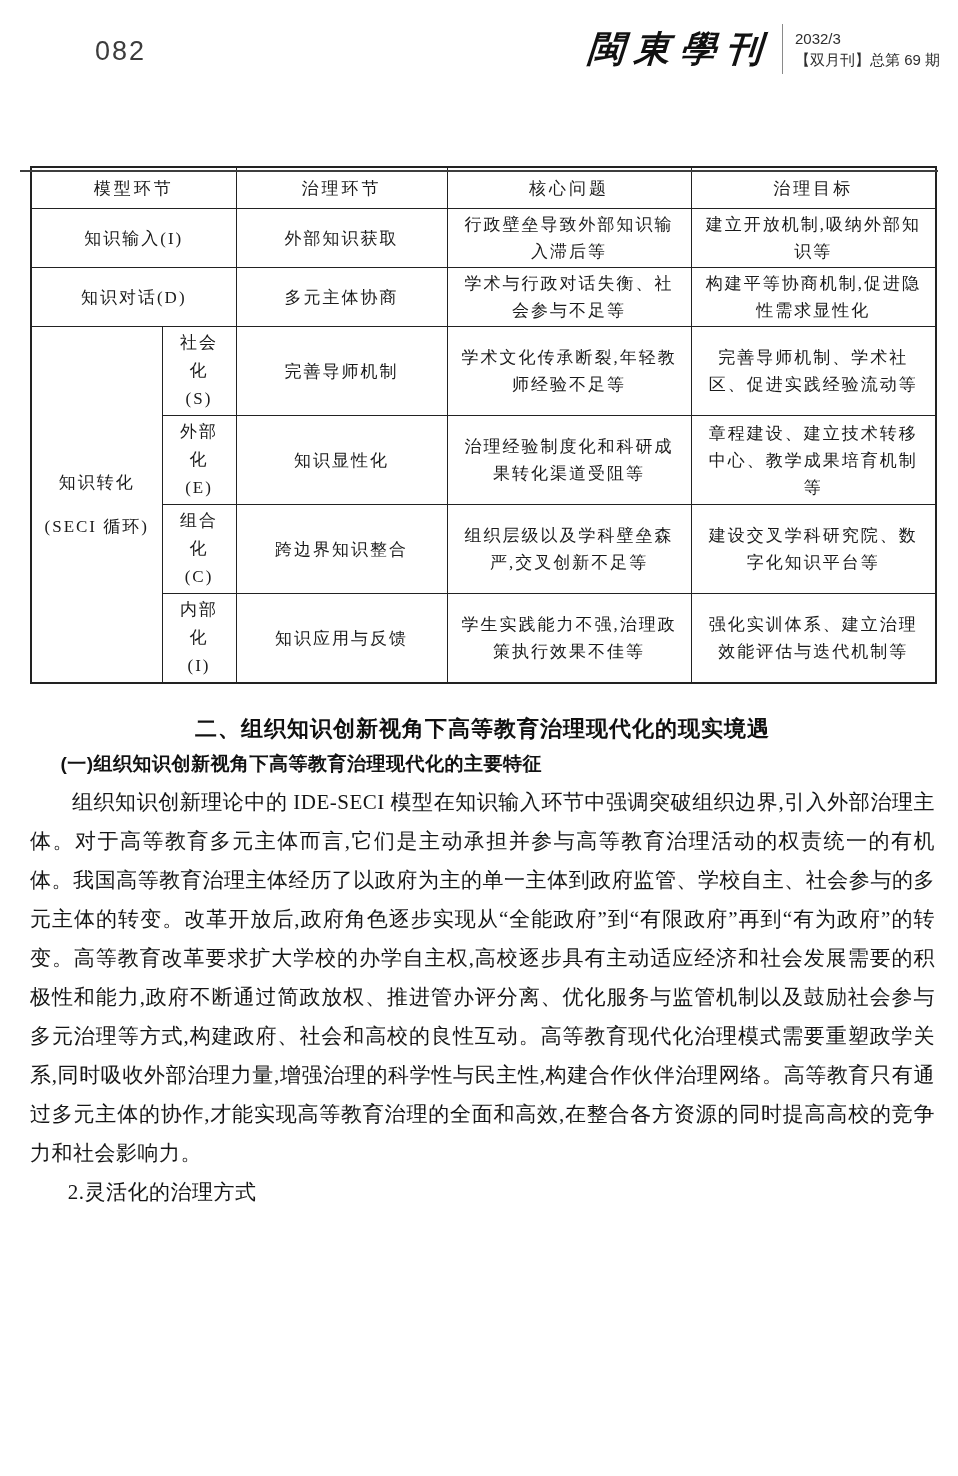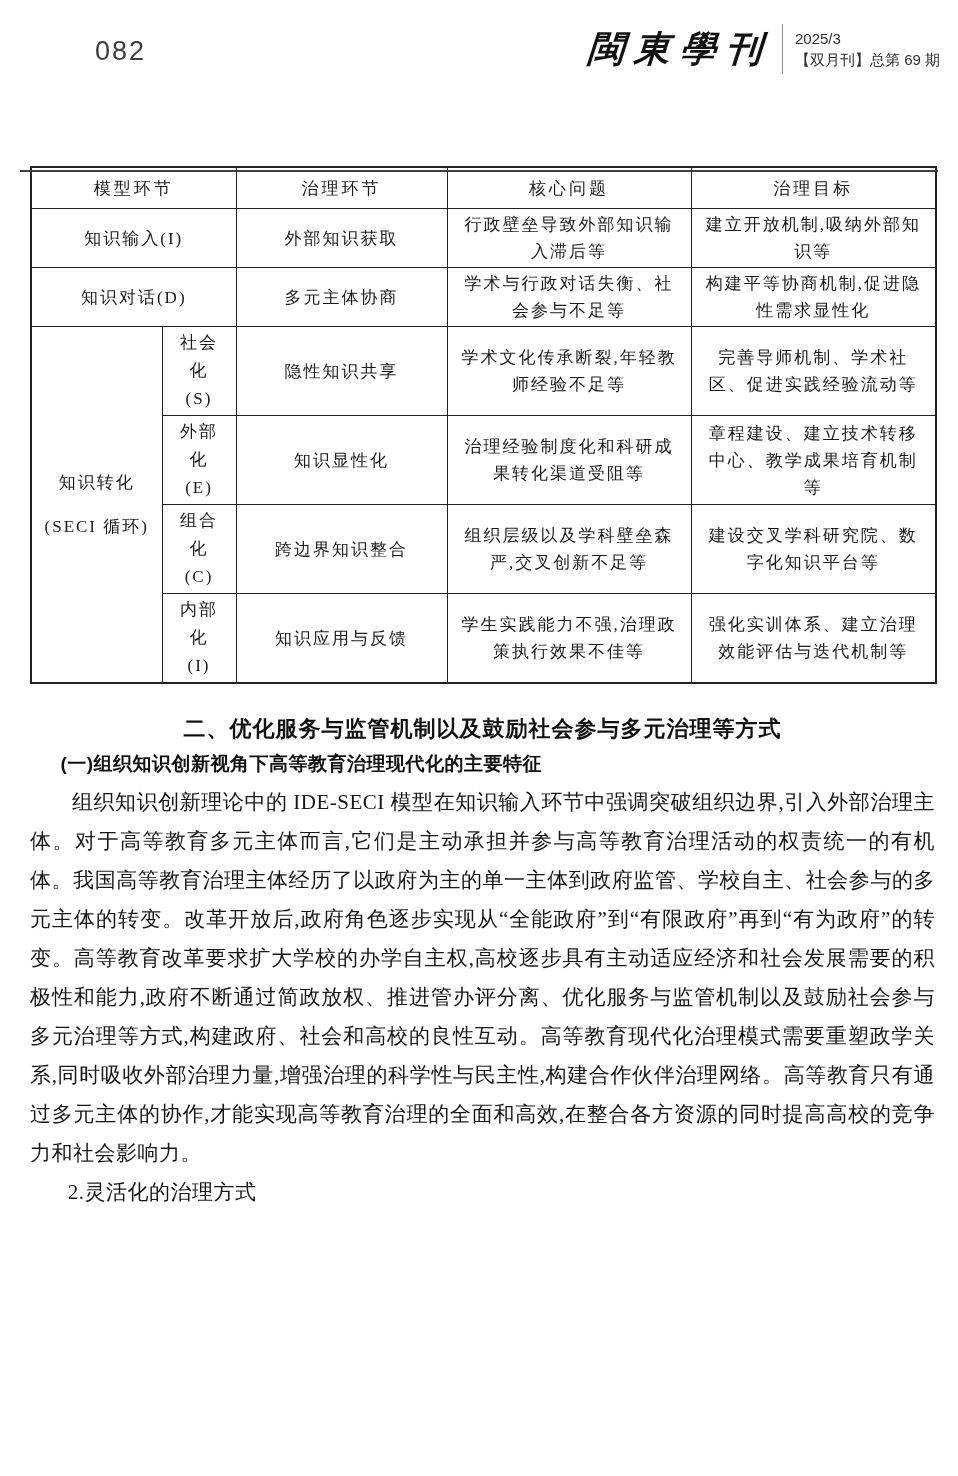--- a/index.html
+++ b/index.html
@@ -110,21 +110,21 @@
 <body>
 
 <div class="page">
 
   <div class="page-header">
     <div class="page-number">082</div>
     <div class="journal-block">
       <div class="journal-name">閩東學刊</div>
       <div class="journal-divider"></div>
       <div class="journal-issue">
-        <div>2025/3</div>
+        <div>2032/3</div>
         <div>【双月刊】总第 69 期</div>
       </div>
     </div>
     <div class="top-rule"></div>
   </div>
 
 
   <table class="framework">
     <colgroup>
       <col class="cw1">
@@ -154,21 +154,21 @@
     </tr>
     <tr class="data-row">
       <td rowspan="4" class="seci-label">
         <div>知识转化</div>
         <div>(SECI 循环)</div>
       </td>
       <td class="seci-sub">
         <div>社会化</div>
         <div>(S)</div>
       </td>
-      <td class="cell-center">隐性知识共享</td>
+      <td class="cell-center">完善导师机制</td>
       <td class="cell-left">学术文化传承断裂,年轻教师经验不足等</td>
       <td class="cell-left">完善导师机制、学术社区、促进实践经验流动等</td>
     </tr>
     <tr class="data-row">
       <td class="seci-sub">
         <div>外部化</div>
         <div>(E)</div>
       </td>
       <td class="cell-center">知识显性化</td>
       <td class="cell-left">治理经验制度化和科研成果转化渠道受阻等</td>
@@ -189,20 +189,20 @@
         <div>(I)</div>
       </td>
       <td class="cell-center">知识应用与反馈</td>
       <td class="cell-left">学生实践能力不强,治理政策执行效果不佳等</td>
       <td class="cell-left">强化实训体系、建立治理效能评估与迭代机制等</td>
     </tr>
   </tbody>
     </table>
 
   <div class="body-area">
-    <div class="section-heading">二、优化服务与监管机制以及鼓励社会参与多元治理等方式</div>
+    <div class="section-heading">二、组织知识创新视角下高等教育治理现代化的现实境遇</div>
     <div class="sub-heading">(一)组织知识创新视角下高等教育治理现代化的主要特征</div>
     <p class="body-para">组织知识创新理论中的 IDE-SECI 模型在知识输入环节中强调突破组织边界,引入外部治理主体。对于高等教育多元主体而言,它们是主动承担并参与高等教育治理活动的权责统一的有机体。我国高等教育治理主体经历了以政府为主的单一主体到政府监管、学校自主、社会参与的多元主体的转变。改革开放后,政府角色逐步实现从“全能政府”到“有限政府”再到“有为政府”的转变。高等教育改革要求扩大学校的办学自主权,高校逐步具有主动适应经济和社会发展需要的积极性和能力,政府不断通过简政放权、推进管办评分离、优化服务与监管机制以及鼓励社会参与多元治理等方式,构建政府、社会和高校的良性互动。高等教育现代化治理模式需要重塑政学关系,同时吸收外部治理力量,增强治理的科学性与民主性,构建合作伙伴治理网络。高等教育只有通过多元主体的协作,才能实现高等教育治理的全面和高效,在整合各方资源的同时提高高校的竞争力和社会影响力。</p>
     <div class="num-point">2.灵活化的治理方式</div>
 
   </div>
 
 </div>
 
 </body></html>

